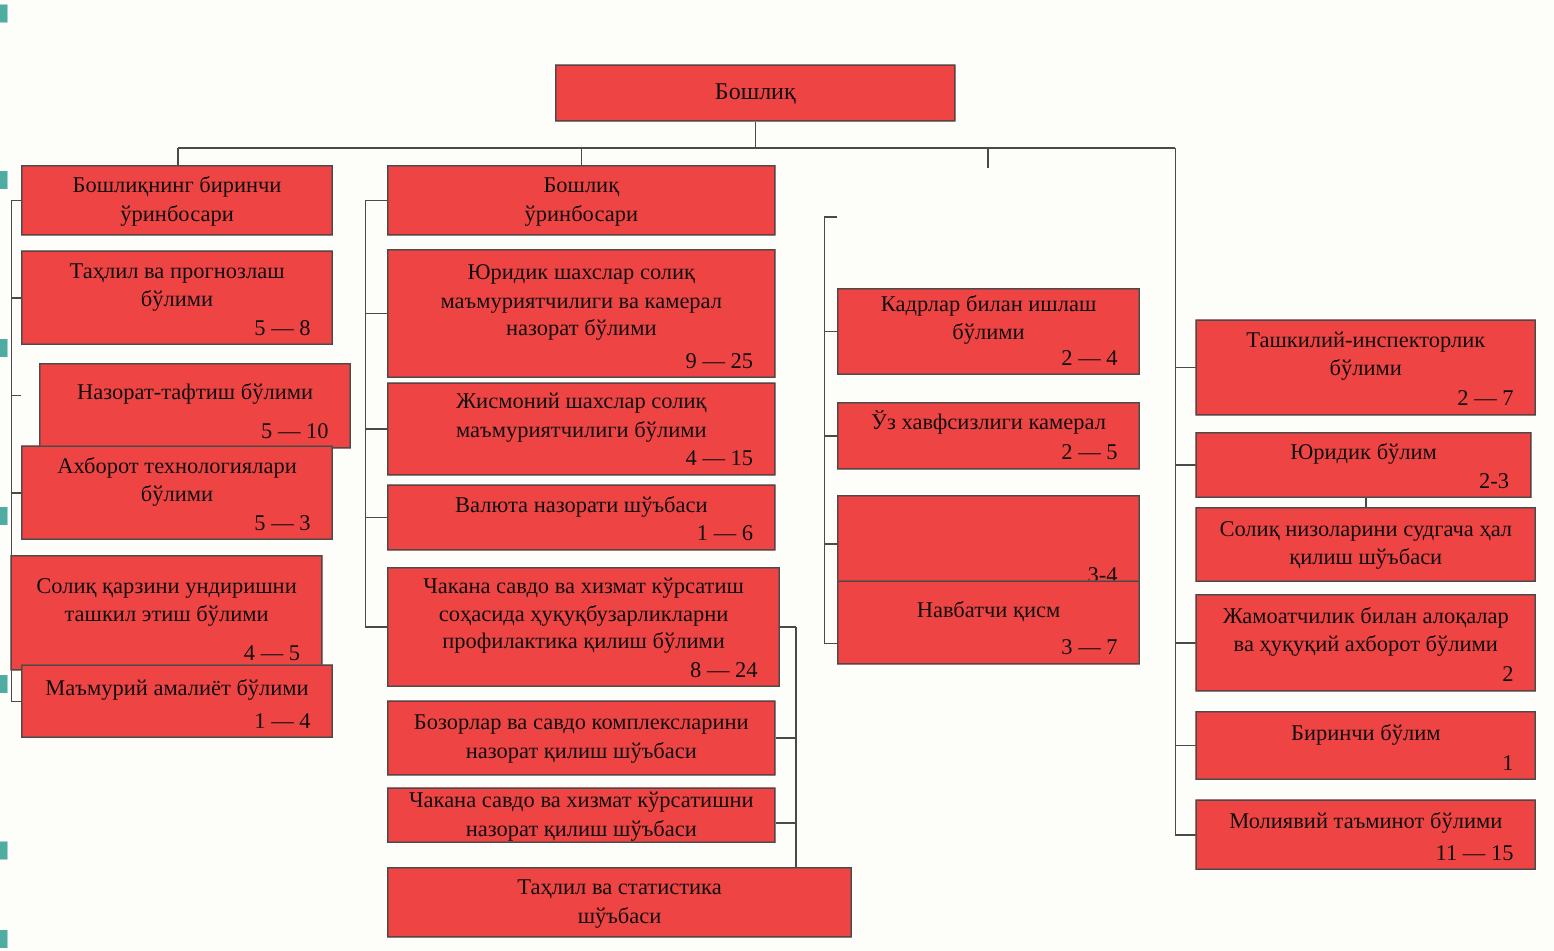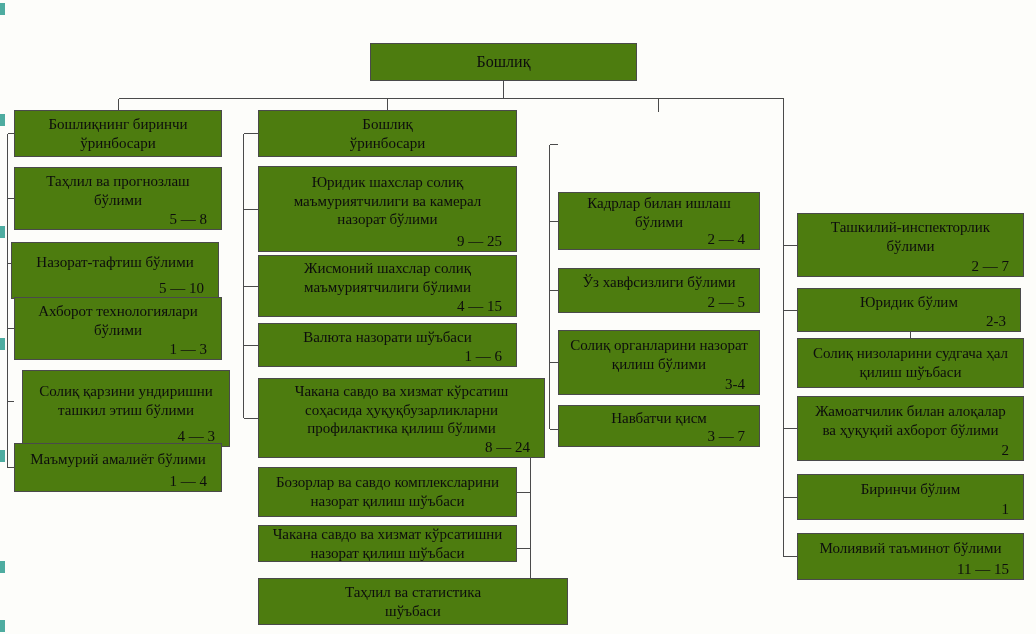--- a/index.html
+++ b/index.html
@@ -8,21 +8,21 @@
     background:#fdfdfa;
     font-family:"Liberation Serif","DejaVu Serif",serif;
     color:#0d0d0d;
   }
   .canvas{position:relative;width:1036px;height:634px;}
   svg.lines{position:absolute;left:0;top:0;width:1036px;height:634px;}
   .box{
     position:absolute;
     box-sizing:border-box;
     border:1px solid #4a4a4a;
-    background:#4d7c0f;
+    background:#ef4444;
     display:flex;flex-direction:column;justify-content:center;
     text-align:center;
     font-size:15px;line-height:1.26;
   }
   .box .title{white-space:pre-line;padding:1px 4px;}
   .box.with-num{padding-bottom:16px;}
   .box .num{
     position:absolute;right:14px;bottom:1px;
     font-size:15px;line-height:1.15;
   }
@@ -97,33 +97,33 @@
 
   <div class="box" style="left:14px;top:110px;width:208px;height:47px">
     <div class="title">Бошлиқнинг биринчи
 ўринбосари</div>
   </div>
   <div class="box with-num" style="left:14px;top:167px;width:208px;height:63px">
     <div class="title">Таҳлил ва прогнозлаш
 бўлими</div>
     <div class="num">5 — 8</div>
   </div>
-  <div class="box with-num" style="left:11px;top:242px;width:208px;height:57px">
+  <div class="box with-num" style="left:26px;top:242px;width:208px;height:57px">
     <div class="title">Назорат-тафтиш бўлими</div>
     <div class="num">5 — 10</div>
   </div>
   <div class="box with-num" style="left:14px;top:297px;width:208px;height:63px">
     <div class="title">Ахборот технологиялари
 бўлими</div>
-    <div class="num">1 — 3</div>
-  </div>
-  <div class="box with-num" style="left:22px;top:370px;width:208px;height:77px">
+    <div class="num">5 — 3</div>
+  </div>
+  <div class="box with-num" style="left:7px;top:370px;width:208px;height:77px">
     <div class="title">Солиқ қарзини ундиришни
 ташкил этиш бўлими</div>
-    <div class="num">4 — 3</div>
+    <div class="num">4 — 5</div>
   </div>
   <div class="box with-num" style="left:14px;top:443px;width:208px;height:49px">
     <div class="title">Маъмурий амалиёт бўлими</div>
     <div class="num">1 — 4</div>
   </div>
 
   <div class="box" style="left:258px;top:110px;width:259px;height:47px">
     <div class="title">Бошлиқ
 ўринбосари</div>
   </div>
@@ -135,21 +135,21 @@
   </div>
   <div class="box with-num" style="left:258px;top:255px;width:259px;height:62px">
     <div class="title">Жисмоний шахслар солиқ
 маъмуриятчилиги бўлими</div>
     <div class="num">4 — 15</div>
   </div>
   <div class="box with-num" style="left:258px;top:323px;width:259px;height:44px">
     <div class="title">Валюта назорати шўъбаси</div>
     <div class="num">1 — 6</div>
   </div>
-  <div class="box with-num" style="left:258px;top:378px;width:287px;height:80px">
+  <div class="box with-num" style="left:258px;top:378px;width:262px;height:80px">
     <div class="title">Чакана савдо ва хизмат кўрсатиш
 соҳасида ҳуқуқбузарликларни
 профилактика қилиш бўлими</div>
     <div class="num">8 — 24</div>
   </div>
   <div class="box" style="left:258px;top:467px;width:259px;height:50px">
     <div class="title">Бозорлар ва савдо комплексларини
 назорат қилиш шўъбаси</div>
   </div>
   <div class="box" style="left:258px;top:525px;width:259px;height:37px">
@@ -160,29 +160,27 @@
     <div class="title">Таҳлил ва статистика
 шўъбаси</div>
   </div>
 
   <div class="box with-num" style="left:558px;top:192px;width:202px;height:58px">
     <div class="title">Кадрлар билан ишлаш
 бўлими</div>
     <div class="num">2 — 4</div>
   </div>
   <div class="box with-num" style="left:558px;top:268px;width:202px;height:45px">
-    <div class="title">Ўз хавфсизлиги бўлими</div>
+    <div class="title">Ўз хавфсизлиги камерал</div>
     <div class="num">2 — 5</div>
   </div>
   <div class="box with-num" style="left:558px;top:330px;width:202px;height:65px">
-    <div class="title">Солиқ органларини назорат
-қилиш бўлими</div>
     <div class="num">3-4</div>
   </div>
-  <div class="box with-num" style="left:558px;top:405px;width:202px;height:42px">
+  <div class="box with-num" style="left:558px;top:387px;width:202px;height:56px">
     <div class="title">Навбатчи қисм</div>
     <div class="num">3 — 7</div>
   </div>
 
   <div class="box with-num" style="left:797px;top:213px;width:227px;height:64px">
     <div class="title">Ташкилий-инспекторлик
 бўлими</div>
     <div class="num">2 — 7</div>
   </div>
   <div class="box with-num" style="left:797px;top:288px;width:224px;height:44px">

